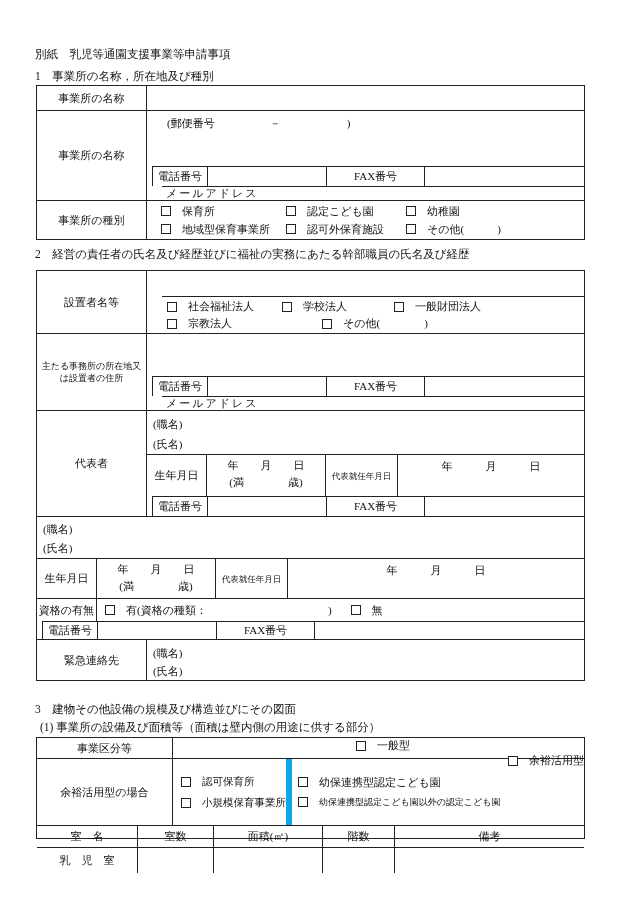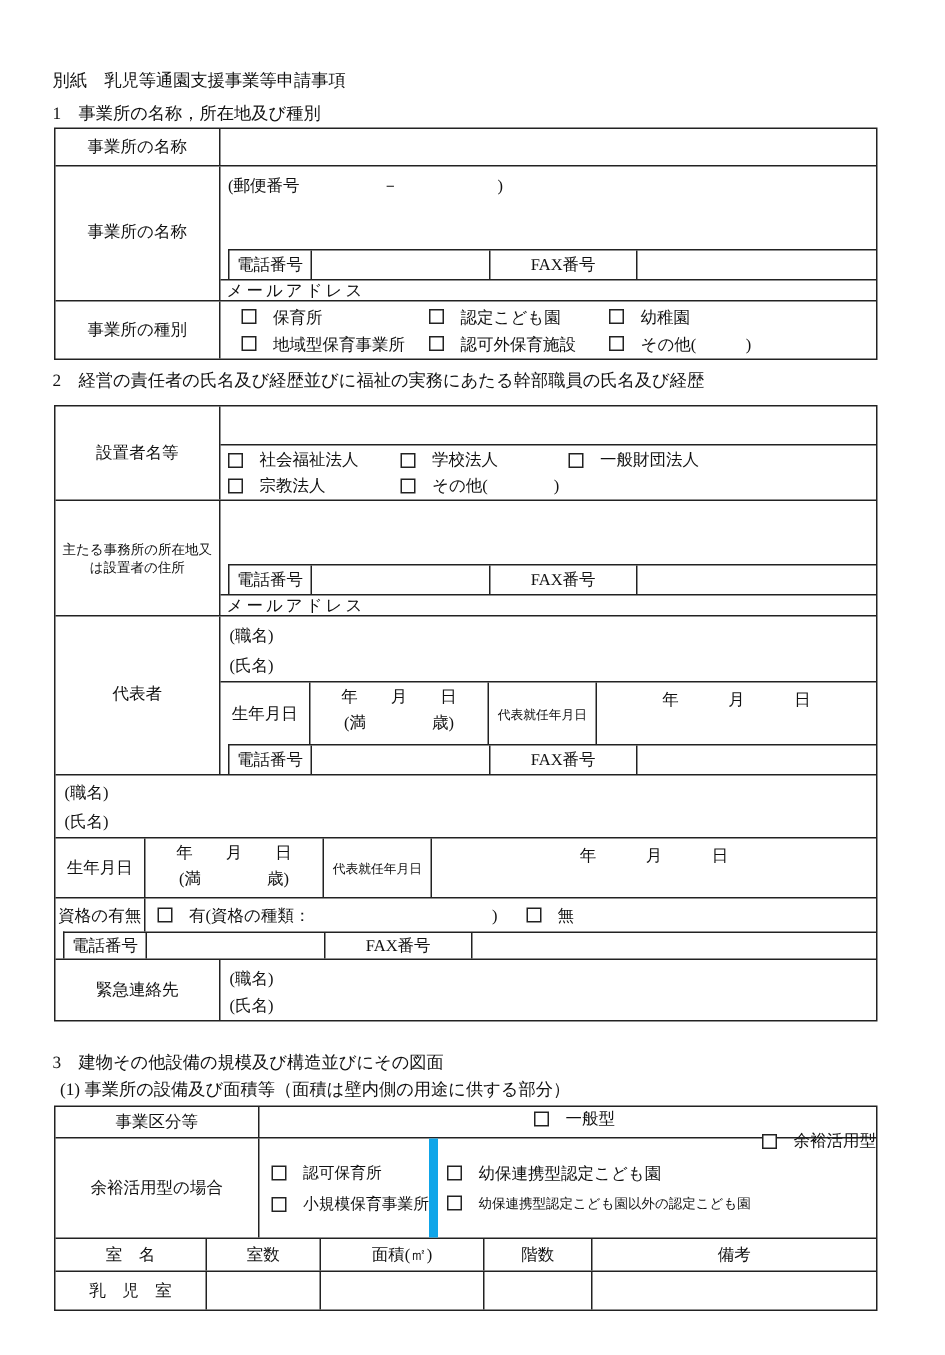--- a/index.html
+++ b/index.html
@@ -10,21 +10,21 @@
   }
   .t{position:absolute;white-space:nowrap;line-height:14px;}
   .hd{font-size:11.5px;}
   .tbl{position:absolute;width:549px;border:1px solid #222;box-sizing:border-box;background:#fff;}
   .blk{display:flex;box-sizing:border-box;}
   .blk + .blk{border-top:1px solid #222;}
   .lab{flex:0 0 110px;border-right:1px solid #222;display:flex;flex-direction:column;
        align-items:center;justify-content:center;text-align:center;box-sizing:border-box;line-height:13px;}
   .lab3{flex:0 0 136px;}
   .cnt{flex:1 1 auto;min-width:0;display:flex;flex-direction:column;box-sizing:border-box;}
-  .sub{box-sizing:border-box;}
+  .sub{box-sizing:border-box;margin-left:15px;}
   .bt{border-top:1px solid #222;}
   .br{border-right:1px solid #222;}
   .postal{padding:5px 0 0 5px;}
   .mailrow{display:flex;align-items:center;padding-left:4px;letter-spacing:2px;}
   .phone{display:flex;margin-left:5px;border-left:1px solid #222;border-top:1px solid #222;box-sizing:border-box;}
   .pc{box-sizing:border-box;display:flex;align-items:center;justify-content:center;text-align:left;}
   .w-tl{flex:0 0 55px;} .w-tv{flex:0 0 119px;} .w-fl{flex:0 0 98px;} .w-fv{flex:1 1 auto;}
   .birth{display:flex;box-sizing:border-box;}
   .b-l{flex:0 0 60px;} .b-m{flex:0 0 119px;} .b-i{flex:0 0 72px;} .b-v{flex:1 1 auto;}
   .mid2{flex-direction:column;line-height:17px;padding-top:2px;justify-content:flex-start;}
@@ -128,21 +128,21 @@
               </span>
             <span class="opt" style="width:112px;">
                 <span class="cb"></span>
                 <span>学校法人</span>
               </span>
             <span class="opt">
                 <span class="cb"></span>
                 <span>一般財団法人</span>
               </span>
           </div>
-          <div class="cbline" style="height:17px;">
+          <div class="cbline" style="height:17px;gap:40px;">
             <span class="opt" style="width:115px;">
                 <span class="cb"></span>
                 <span>宗教法人</span>
               </span>
             <span class="opt">
                 <span class="cb"></span>
                 <span>その他(　　　　)</span>
               </span>
           </div>
         </div>
@@ -235,21 +235,21 @@
       <div class="cnt names" style="padding-top:4px;line-height:18px;">
         <div>(職名)</div>
         <div>(氏名)</div>
       </div>
     </div>
   </div>
 
   <div class="t hd" style="left:35px;top:702px;">3　建物その他設備の規模及び構造並びにその図面</div>
   <div class="t hd" style="left:40px;top:720px;">(1) 事業所の設備及び面積等（面積は壁内側の用途に供する部分）</div>
 
-  <div class="tbl" style="left:36px;top:737px;height:137px;">
+  <div class="tbl" style="left:36px;top:737px;height:102px;">
 
     <div class="blk" style="height:20px;">
       <div class="lab lab3">事業区分等</div>
       <div class="cnt" style="flex-direction:column;align-items:flex-end;padding-left:8px;">
         <span class="opt" style="width:228px;">
             <span class="cb"></span>
             <span>一般型</span>
           </span>
         <span class="opt">
             <span class="cb"></span>

